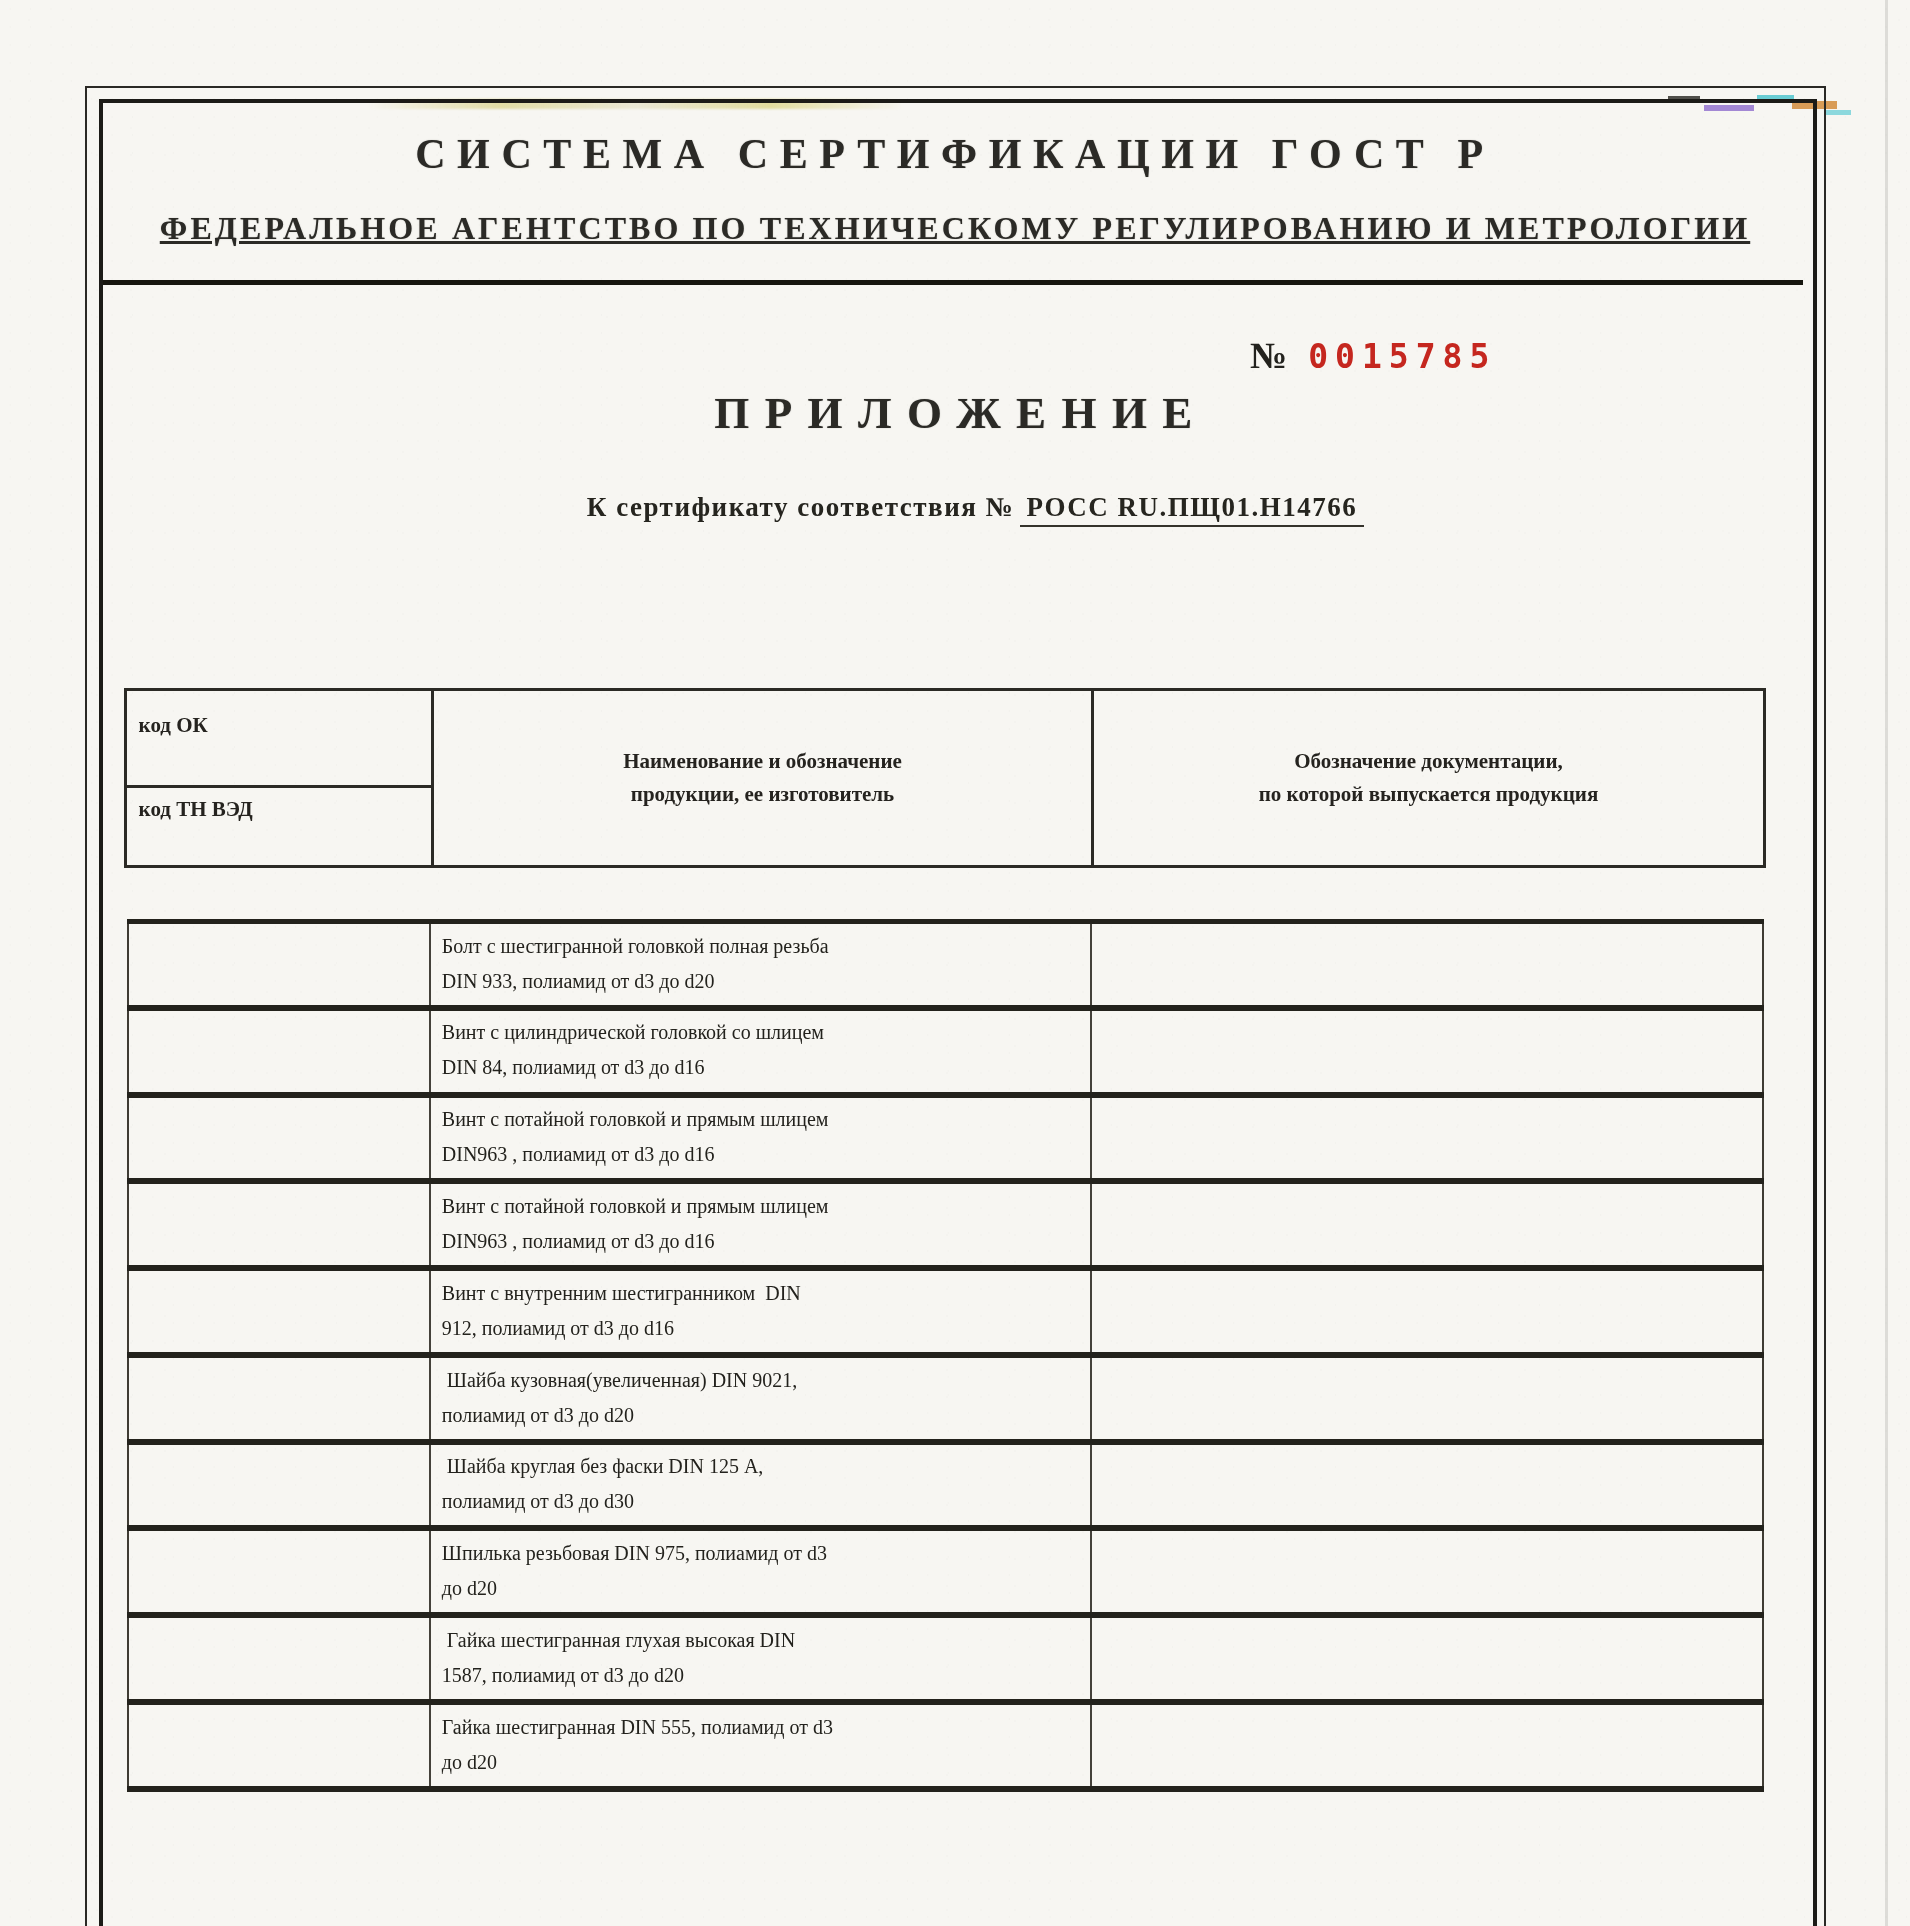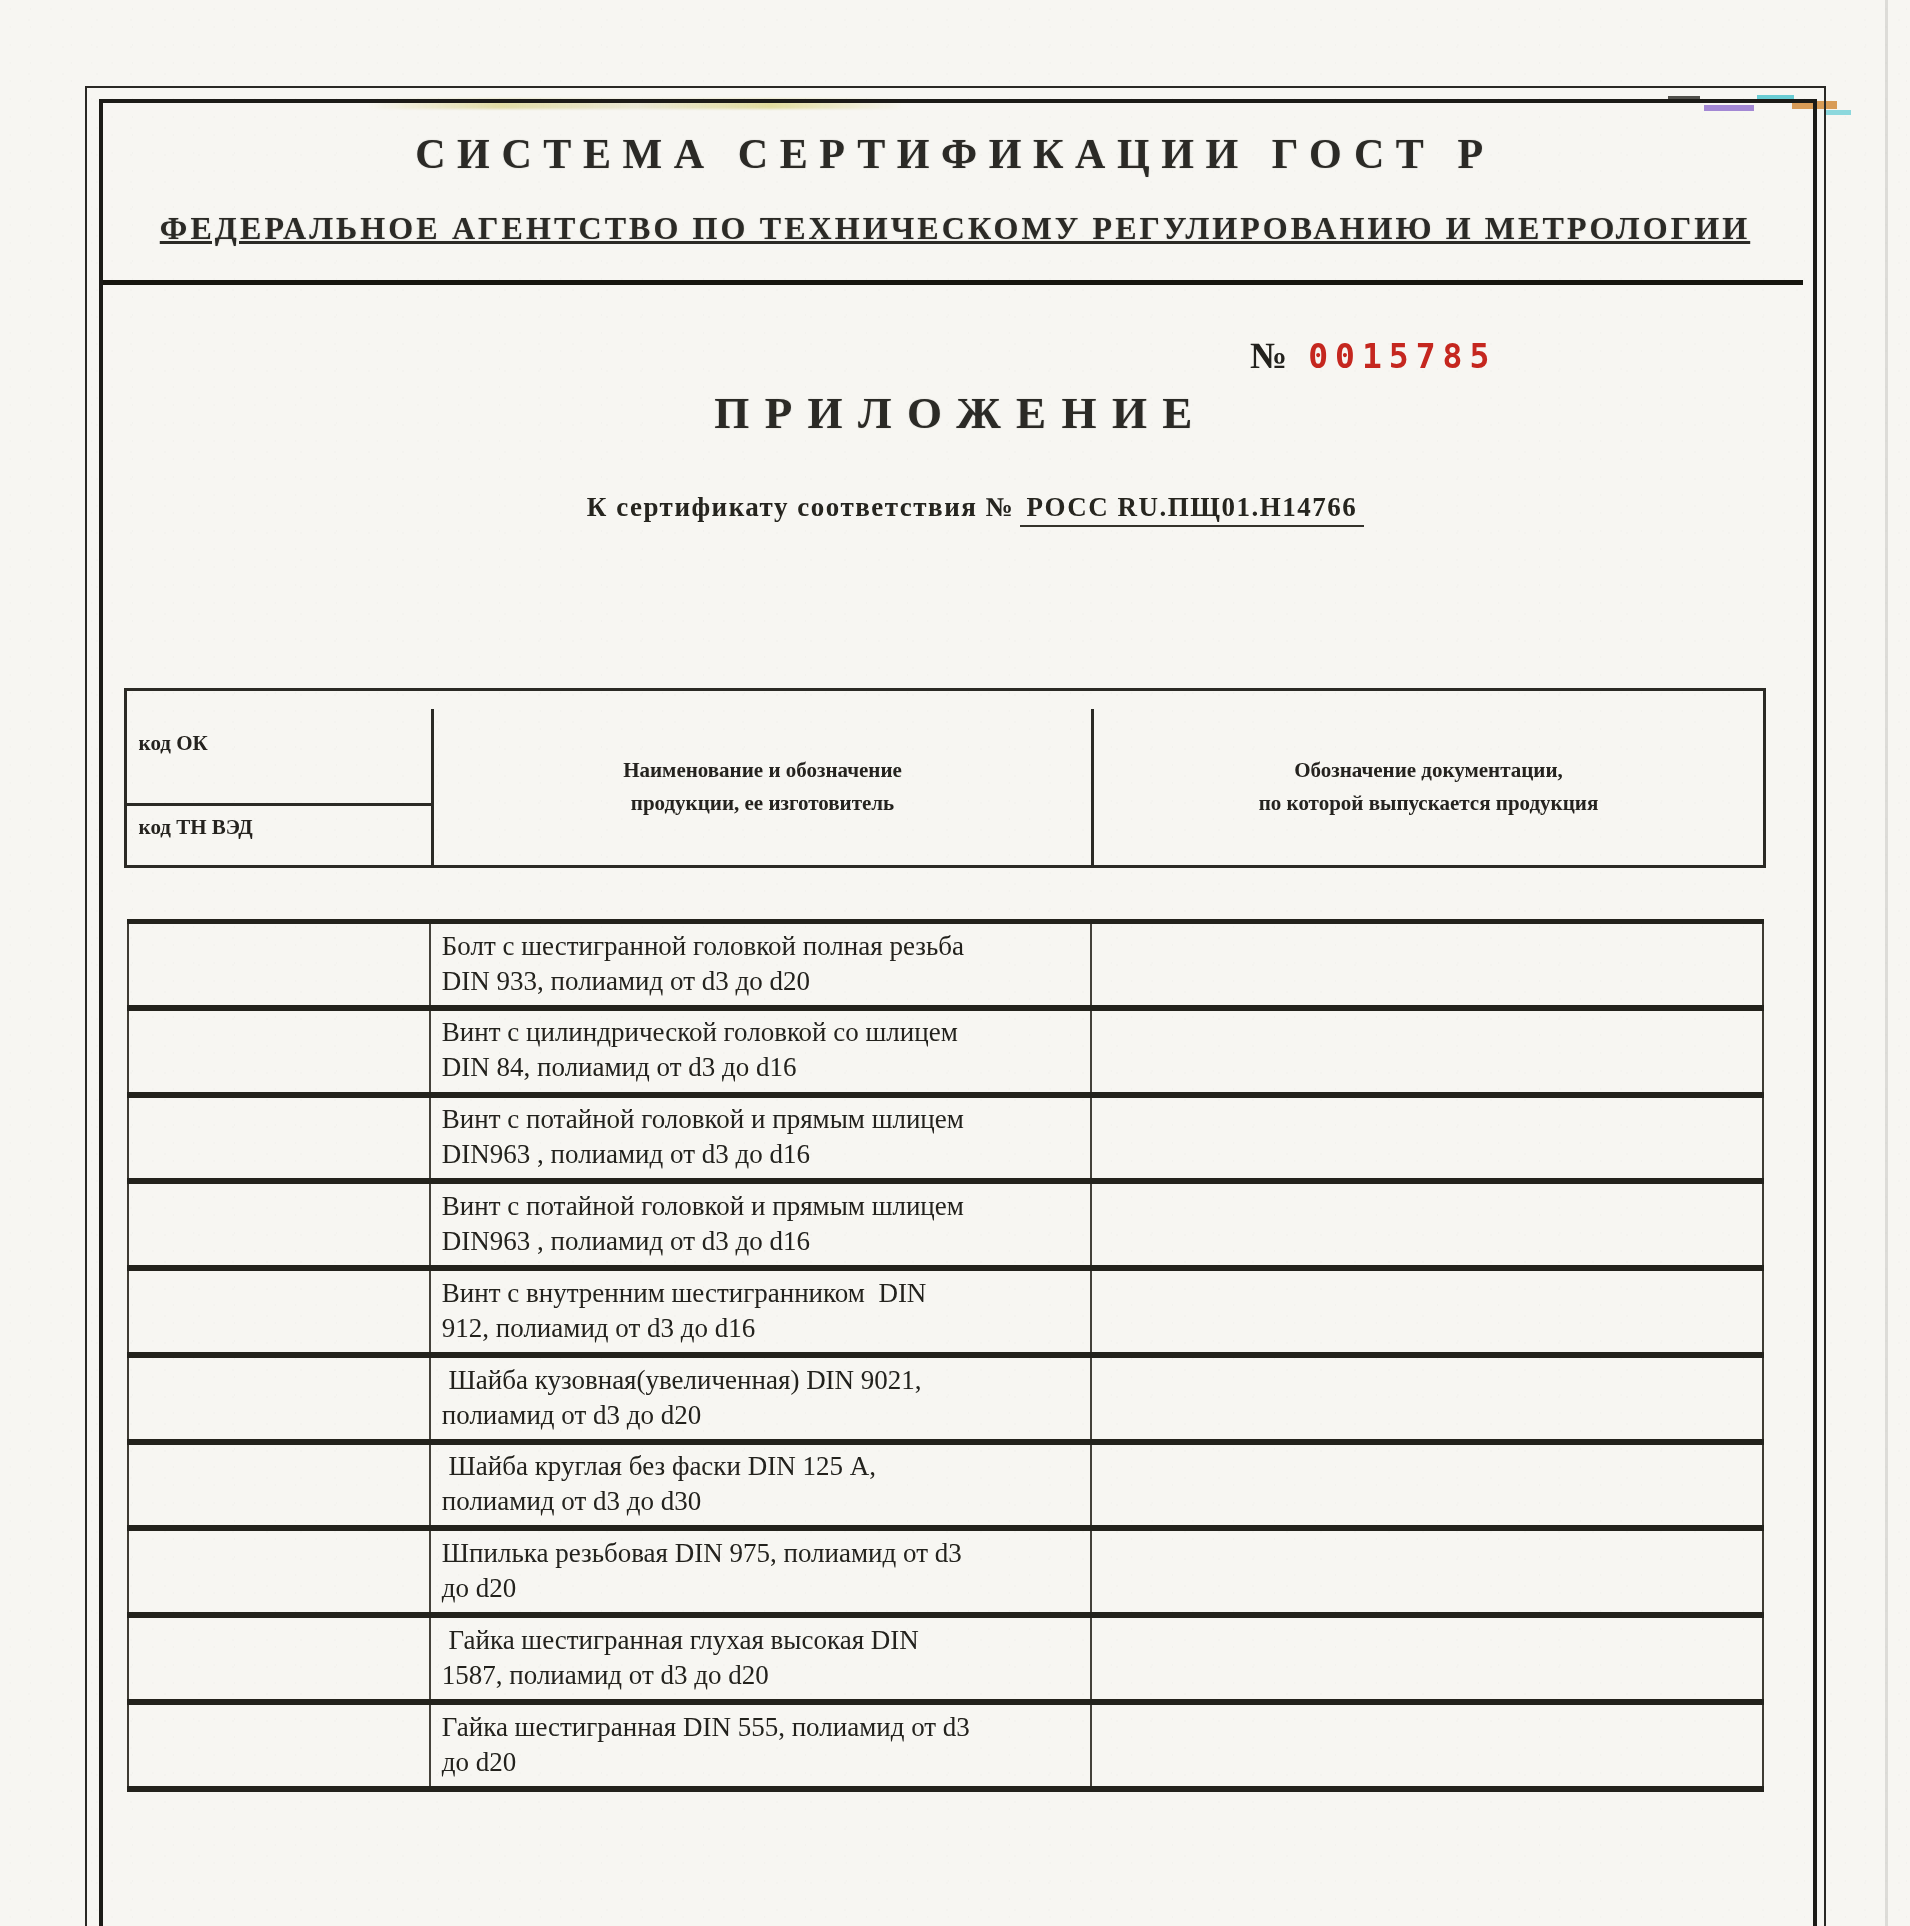--- a/index.html
+++ b/index.html
@@ -51,34 +51,34 @@
   .cert-line{left:14px;right:0;top:492px;text-align:center;font-size:27px;font-weight:700;
     letter-spacing:1.5px;padding-left:27px;color:#26251f;}
   .cert-num{border-bottom:2.3px solid #35332c;padding:0 7px 3.1px 7px;margin-left:5.4px;}
   .subtitle{left:0;right:0;top:577px;text-align:center;font-size:27px;font-weight:700;
     line-height:45px;color:#26251f;}
 
   
   .htable{position:absolute;left:124px;top:688px;width:1642px;height:180px;
     border:3.5px solid #2b2a25;box-sizing:border-box;display:grid;
     grid-template-columns:304px 660px auto;}
-  .hcol{box-sizing:border-box;margin-top:18px;}
+  .hcol{box-sizing:border-box;}
   .hcol2,.hcol3{border-left:3.1px solid #2b2a25;display:flex;align-items:center;justify-content:center;}
   .hcc{text-align:center;font-size:21px;font-weight:700;line-height:33px;white-space:pre-line;}
   .hc{box-sizing:border-box;padding-left:11.6px;font-size:21px;font-weight:700;}
   .hc-top{height:97px;border-bottom:3.5px solid #2b2a25;padding-top:22.3px;}
   .hc-bottom{padding-top:9px;}
 
   
   .btable{position:absolute;left:127px;top:919px;width:1637px;border-collapse:collapse;
     border:2.7px solid #3f3c34;border-top:5.4px solid #23221c;border-bottom:6.2px solid #23221c;}
   .btable td{vertical-align:top;box-sizing:border-box;}
   .btable tr{border-bottom:6.2px solid #23221c;}
   .btable td + td{border-left:2.7px solid #44413a;}
-  .btable .cell-name{font-size:27px;line-height:35px;padding:4.6px 10px 6.2px 10.8px;
+  .btable .cell-name{font-size:20px;line-height:35px;padding:4.6px 10px 6.2px 10.8px;
     white-space:pre-wrap;color:#23221d;}
   .btable .cell-code{width:302px;}
   .btable .cell-doc{width:672px;}
 
   .ink{position:absolute;left:0;top:0;width:1910px;height:2702px;pointer-events:none;}
 </style>
 </head>
 <body>
 
 <div class="page">

